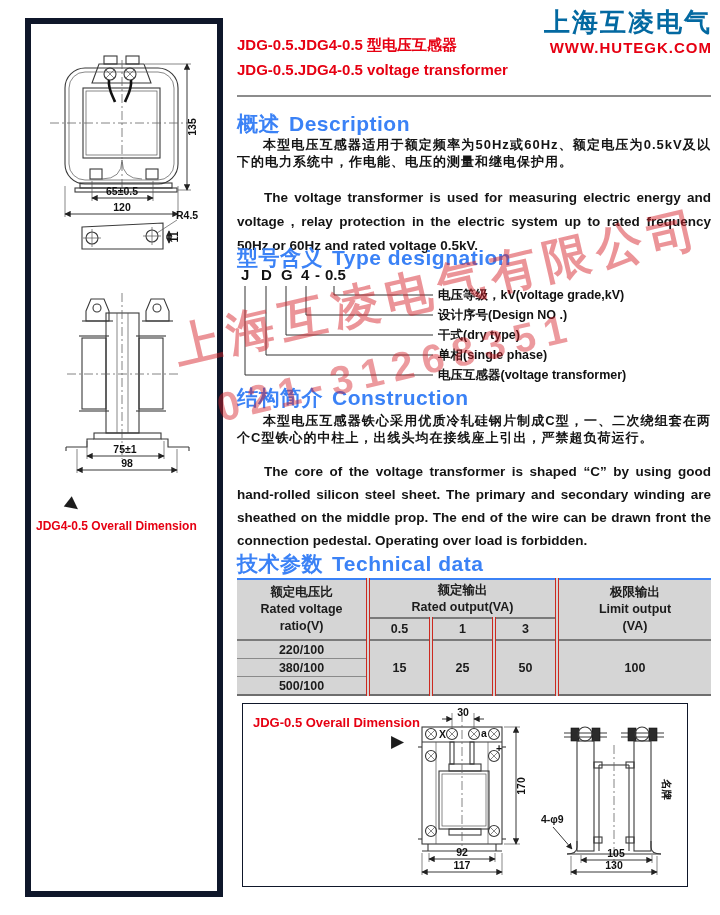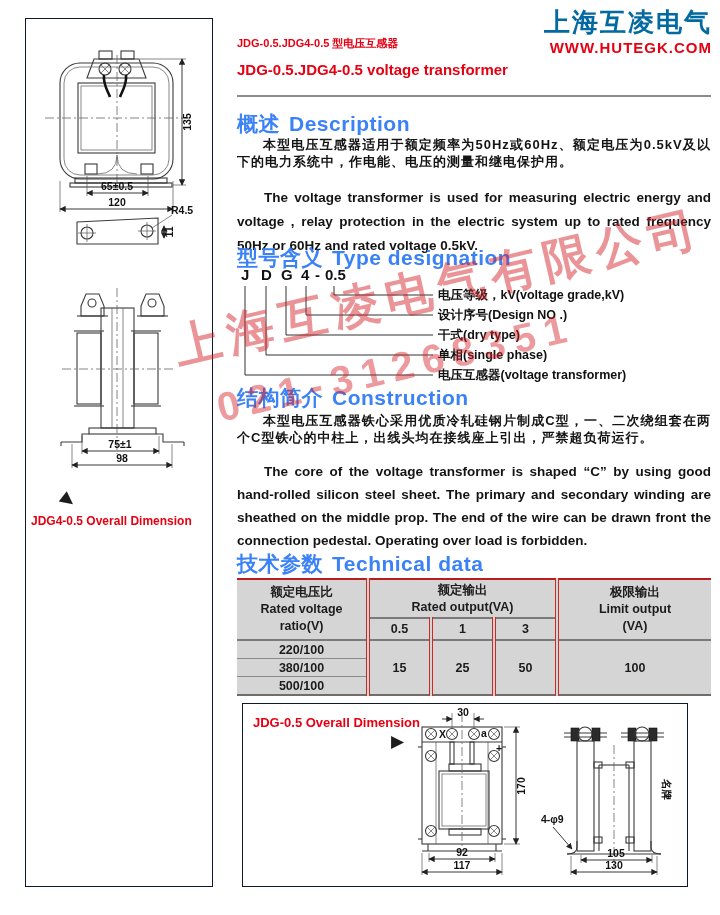--- a/index.html
+++ b/index.html
@@ -6,34 +6,34 @@
   #page{position:relative;width:720px;height:915px;background:#fff;overflow:hidden;
         font-family:"Liberation Sans","DejaVu Sans",sans-serif;color:#1a1a1a;}
   .abs{position:absolute;}
   .sec-h{position:absolute;left:237px;font-size:21px;font-weight:bold;color:#3b82f6;letter-spacing:.5px;}
   .sec-h .en{margin-left:9px;}
   .para{position:absolute;left:237px;width:474px;font-size:13px;font-weight:bold;
         text-align:justify;text-indent:2em;color:#141414;}
   .pzh{line-height:17px;letter-spacing:1px;}
   .pen{line-height:24px;}
   
-  .redbox{position:absolute;border:1px solid #0f172a;background:#fff;}
+  .redbox{position:absolute;border:6px solid #0f172a;background:#fff;}
   .caption{font-size:12px;font-weight:bold;color:#e60012;}
   
   #brand{top:5px;left:430px;width:282px;text-align:right;font-size:26px;font-weight:bold;color:#0369a1;letter-spacing:2px;}
   #site{top:39px;left:430px;width:282px;text-align:right;font-size:15px;font-weight:bold;color:#e60012;letter-spacing:1px;}
-  #title-zh{top:36px;left:237px;font-size:11px;font-weight:bold;color:#e60012;text-align:center;}
+  #title-zh{top:36px;left:237px;font-size:15px;font-weight:bold;color:#e60012;text-align:center;}
   #title-en{top:61px;left:237px;font-size:15px;font-weight:bold;color:#e60012;}
   #rule{top:95px;left:237px;width:474px;height:2px;background:#8c8c8c;}
   
   #ttable{position:absolute;top:578px;left:237px;width:474px;border-collapse:collapse;
           background:#d5d5d5;table-layout:fixed;}
   #ttable td{text-align:center;font-weight:bold;color:#1c1c1c;padding:0;}
   #ttable .hln{font-size:12.5px;line-height:17px;}
-  #ttable{border-top:2px solid #b91c1c;border-bottom:2px solid #6e6e6e;}
+  #ttable{border-top:2px solid #3b82f6;border-bottom:2px solid #6e6e6e;}
   td.cg{border-left:4px double #cc2a20;border-right:4px double #cc2a20;height:37px;}
   td.sub{border-top:2px solid #7a7a7a;border-bottom:2px solid #7a7a7a;height:20px;font-size:12.5px;}
   td.sub.sl{border-left:4px double #cc2a20;}
   td.sub.sr{border-right:4px double #cc2a20;}
   td.c1,td.c3{border-bottom:2px solid #7a7a7a;}
   td.ratio{font-size:12.5px;height:17px;}
   td.rline{border-bottom:1.5px solid #8a8a8a;}
   td.out{border-left:4px double #cc2a20;font-size:12.5px;}
   td.limit{border-left:4px double #cc2a20;font-size:12.5px;}
   

